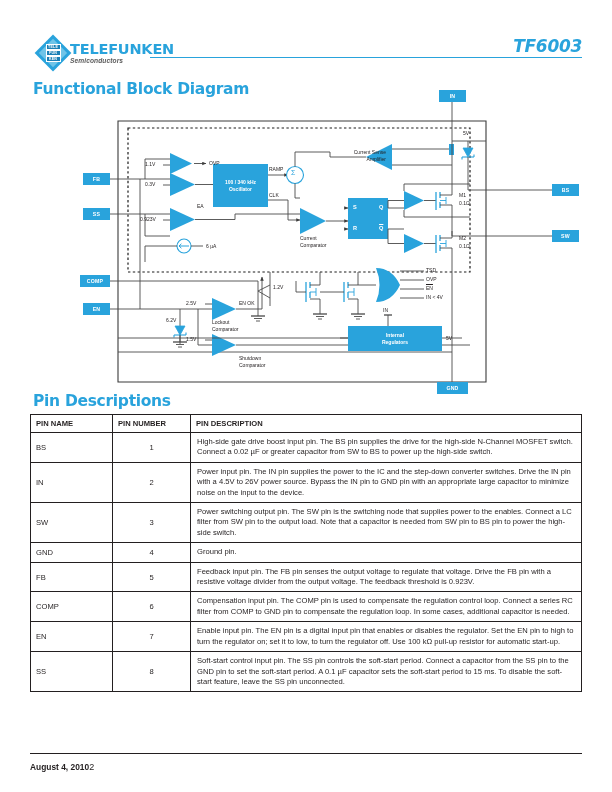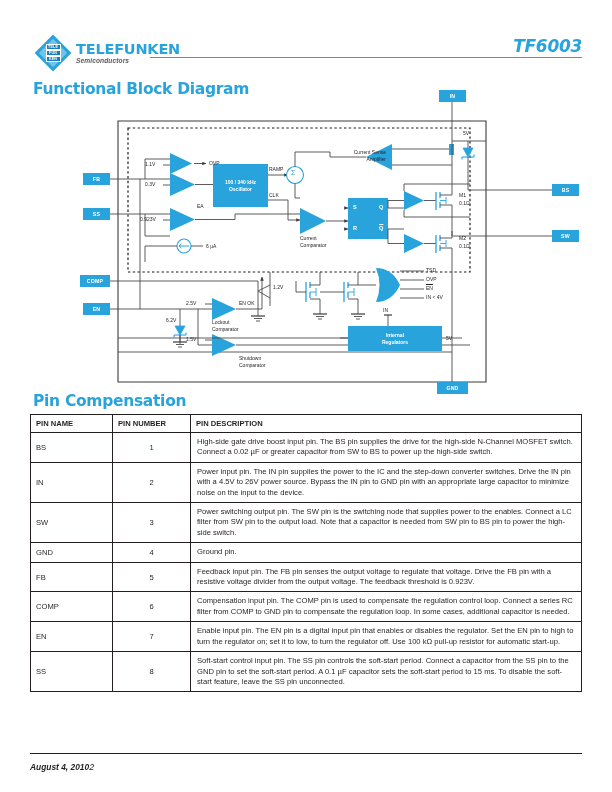--- a/index.html
+++ b/index.html
@@ -12,21 +12,21 @@
     position: relative;
     overflow: hidden;
   }
 
   
   #header {
     position: absolute; left: 0; top: 0; width: 612px; height: 82px;
   }
   #logo-block {
     position: absolute; left: 36px; top: 36px;
-    display: flex; align-items: center; gap: 6px;
+    display: flex; align-items: center; 
   }
   #logo-diamond {
     width: 34px; height: 34px;
     position: relative;
     display: flex; align-items: center; justify-content: center;
   }
   #logo-diamond .dia {
     position: absolute; left: 4px; top: 4px; width: 26px; height: 26px;
     background: #29A3DC; transform: rotate(45deg);
   }
@@ -124,21 +124,21 @@
   #pin-table th.c-num  { text-align: left; }
 
   
   #footer-rule {
     position: absolute; left: 30px; bottom: 38px; width: 552px;
     border-top: 1.2px solid #231f20;
   }
   #footer {
     position: absolute; left: 30px; bottom: 20px; width: 552px;
     display: flex; align-items: flex-start;
-    font-size: 8.4px; font-weight: bold; color: #231f20; font-style: italic;
+    font-size: 8.4px; font-weight: bold; color: #231f20;
   }
   #footer-date { flex: 0 0 auto; }
   #footer-center { flex: 1 1 auto; text-align: center; font-weight: normal;
     font-family: "Liberation Serif", serif; font-size: 9px; letter-spacing: .2px;}
   #footer-page { flex: 0 0 auto; font-weight: normal; font-size: 9px; }
 </style>
 </head>
 <body>
 
 <div id="header">
@@ -445,21 +445,21 @@
 
   <div class="dlabel" style="left:383px; top:221px;">IN</div>
   <div class="dlabel" style="left:446px; top:249px;">5V</div>
 
   <div class="dlabel" style="left:426px; top:181px;">TSD</div>
   <div class="dlabel" style="left:426px; top:190px;">OVP</div>
   <div class="dlabel ovl" style="left:426px; top:199px;">EN</div>
   <div class="dlabel" style="left:426px; top:208px;">IN &lt; 4V</div>
 </div>
 
-<div class="section-title" id="title-pin">Pin Compensation</div>
+<div class="section-title" id="title-pin">Pin Descriptions</div>
 
 <table id="pin-table">
   <thead>
     <tr>
       <th class="c-name">PIN NAME</th>
       <th class="c-num">PIN NUMBER</th>
       <th class="c-desc">PIN DESCRIPTION</th>
     </tr>
   </thead>
   <tbody>

